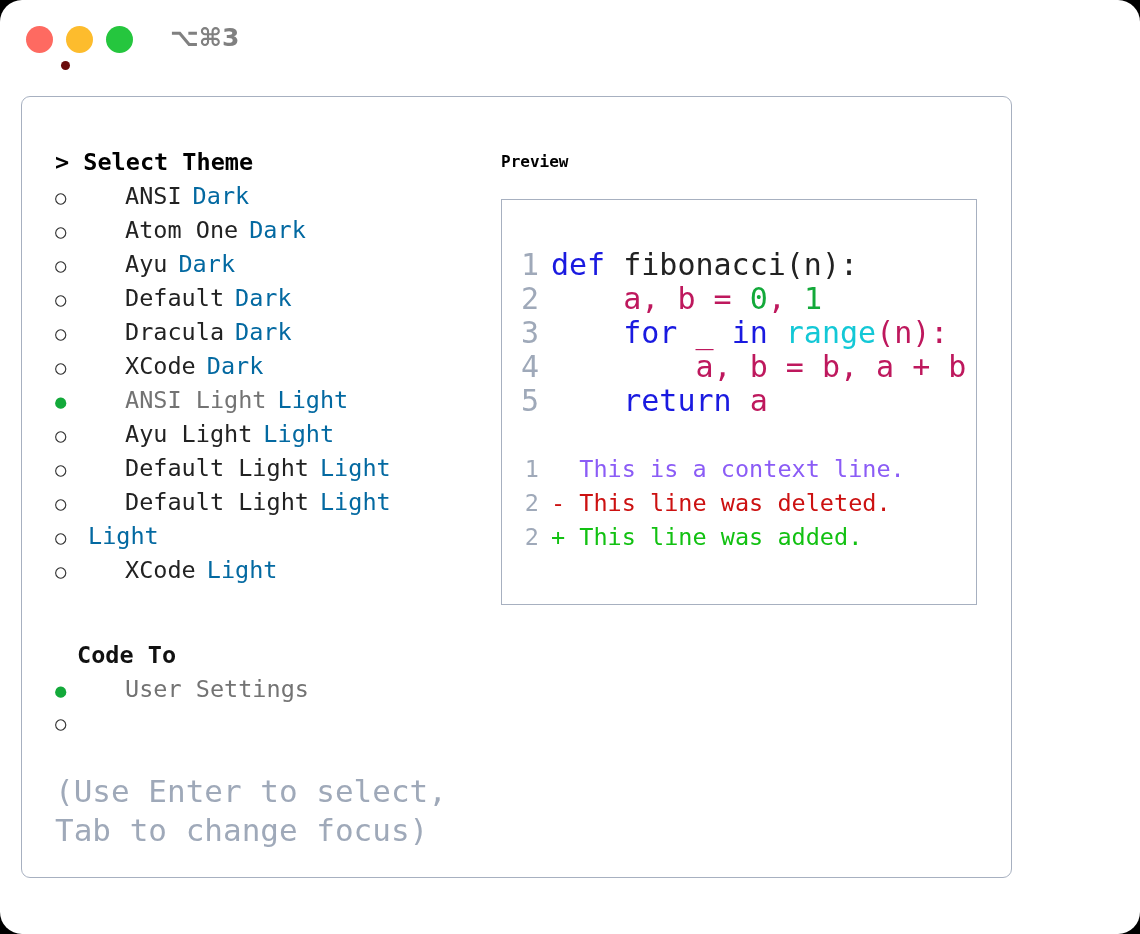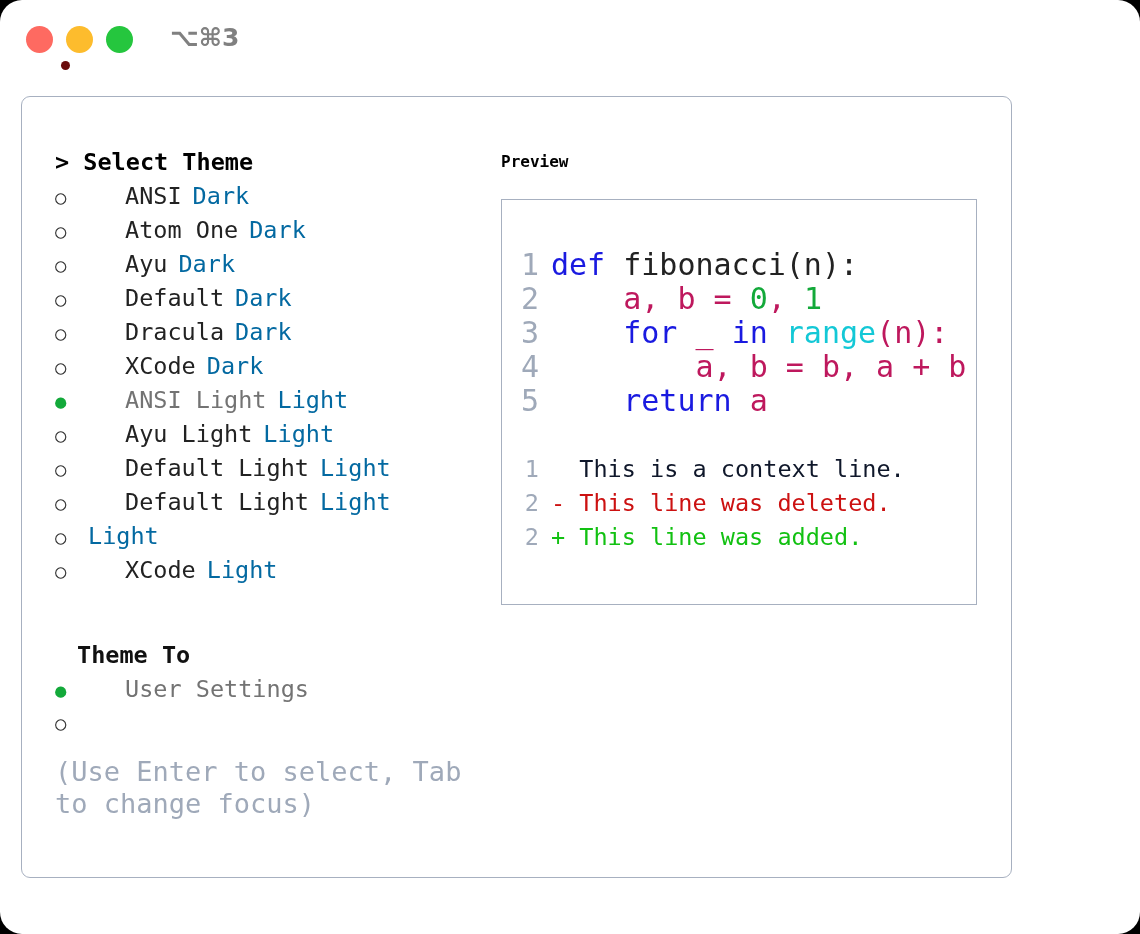--- a/index.html
+++ b/index.html
@@ -107,23 +107,23 @@
     color: #0369a1;
     padding-left: 11px;
   }
 
   #apply-head {
     margin-top: 51px;
     padding-left: 22px;
   }
 
   #hint {
-    margin-top: 16px;
-    font-size: 27px;
-    line-height: 32px;
+    margin-top: 32px;
+    font-size: 31px;
+    line-height: 39px;
     color: #9fa9b9;
     width: 410px;
   }
 
   
   #right-pane {
     position: absolute;
     left: 479px;
     top: 48px;
     width: 490px;
@@ -166,21 +166,21 @@
   .plain { color: #be185d; }
 
   #diff-area {
     position: absolute;
     left: 19px;
     top: 252px;
     font-size: 23.5px;
     line-height: 34px;
     white-space: pre;
   }
-  .diff-ctx { color: #0f172a; }
+  .diff-ctx { color: #8b5cf6; }
   .diff-del { color: #cc1111; }
   .diff-add { color: #12c112; }
 </style>
 </head>
 <body>
 
 <div id="window">
 
   <div id="titlebar">
     <div class="dot" id="dot-close">
@@ -204,21 +204,21 @@
           <div class="opt-row"><span class="bullet">○</span><span class="opt-label">Dracula</span><span class="opt-tag">Dark</span></div>
           <div class="opt-row"><span class="bullet">○</span><span class="opt-label">XCode</span><span class="opt-tag">Dark</span></div>
           <div class="opt-row"><span class="bullet sel">●</span><span class="opt-label green">ANSI Light</span><span class="opt-tag">Light</span></div>
           <div class="opt-row"><span class="bullet">○</span><span class="opt-label">Ayu Light</span><span class="opt-tag">Light</span></div>
           <div class="opt-row"><span class="bullet">○</span><span class="opt-label">Default Light</span><span class="opt-tag">Light</span></div>
           <div class="opt-row"><span class="bullet">○</span><span class="opt-label">Default Light</span><span class="opt-tag">Light</span></div>
           <div class="opt-row"><span class="bullet">○</span><span class="opt-tag">Light</span></div>
           <div class="opt-row"><span class="bullet">○</span><span class="opt-label">XCode</span><span class="opt-tag">Light</span></div>
         </div>
 
-      <div class="head" id="apply-head">Theme To</div>
+      <div class="head" id="apply-head">Code To</div>
 
       <div id="apply-list">
           <div class="opt-row"><span class="bullet sel">●</span><span class="opt-label green">User Settings</span></div>
           <div class="opt-row"><span class="bullet">○</span></div>
         </div>
 
       <div id="hint">(Use Enter to select, Tab to change focus)</div>
     </div>
 
     <div id="right-pane">

